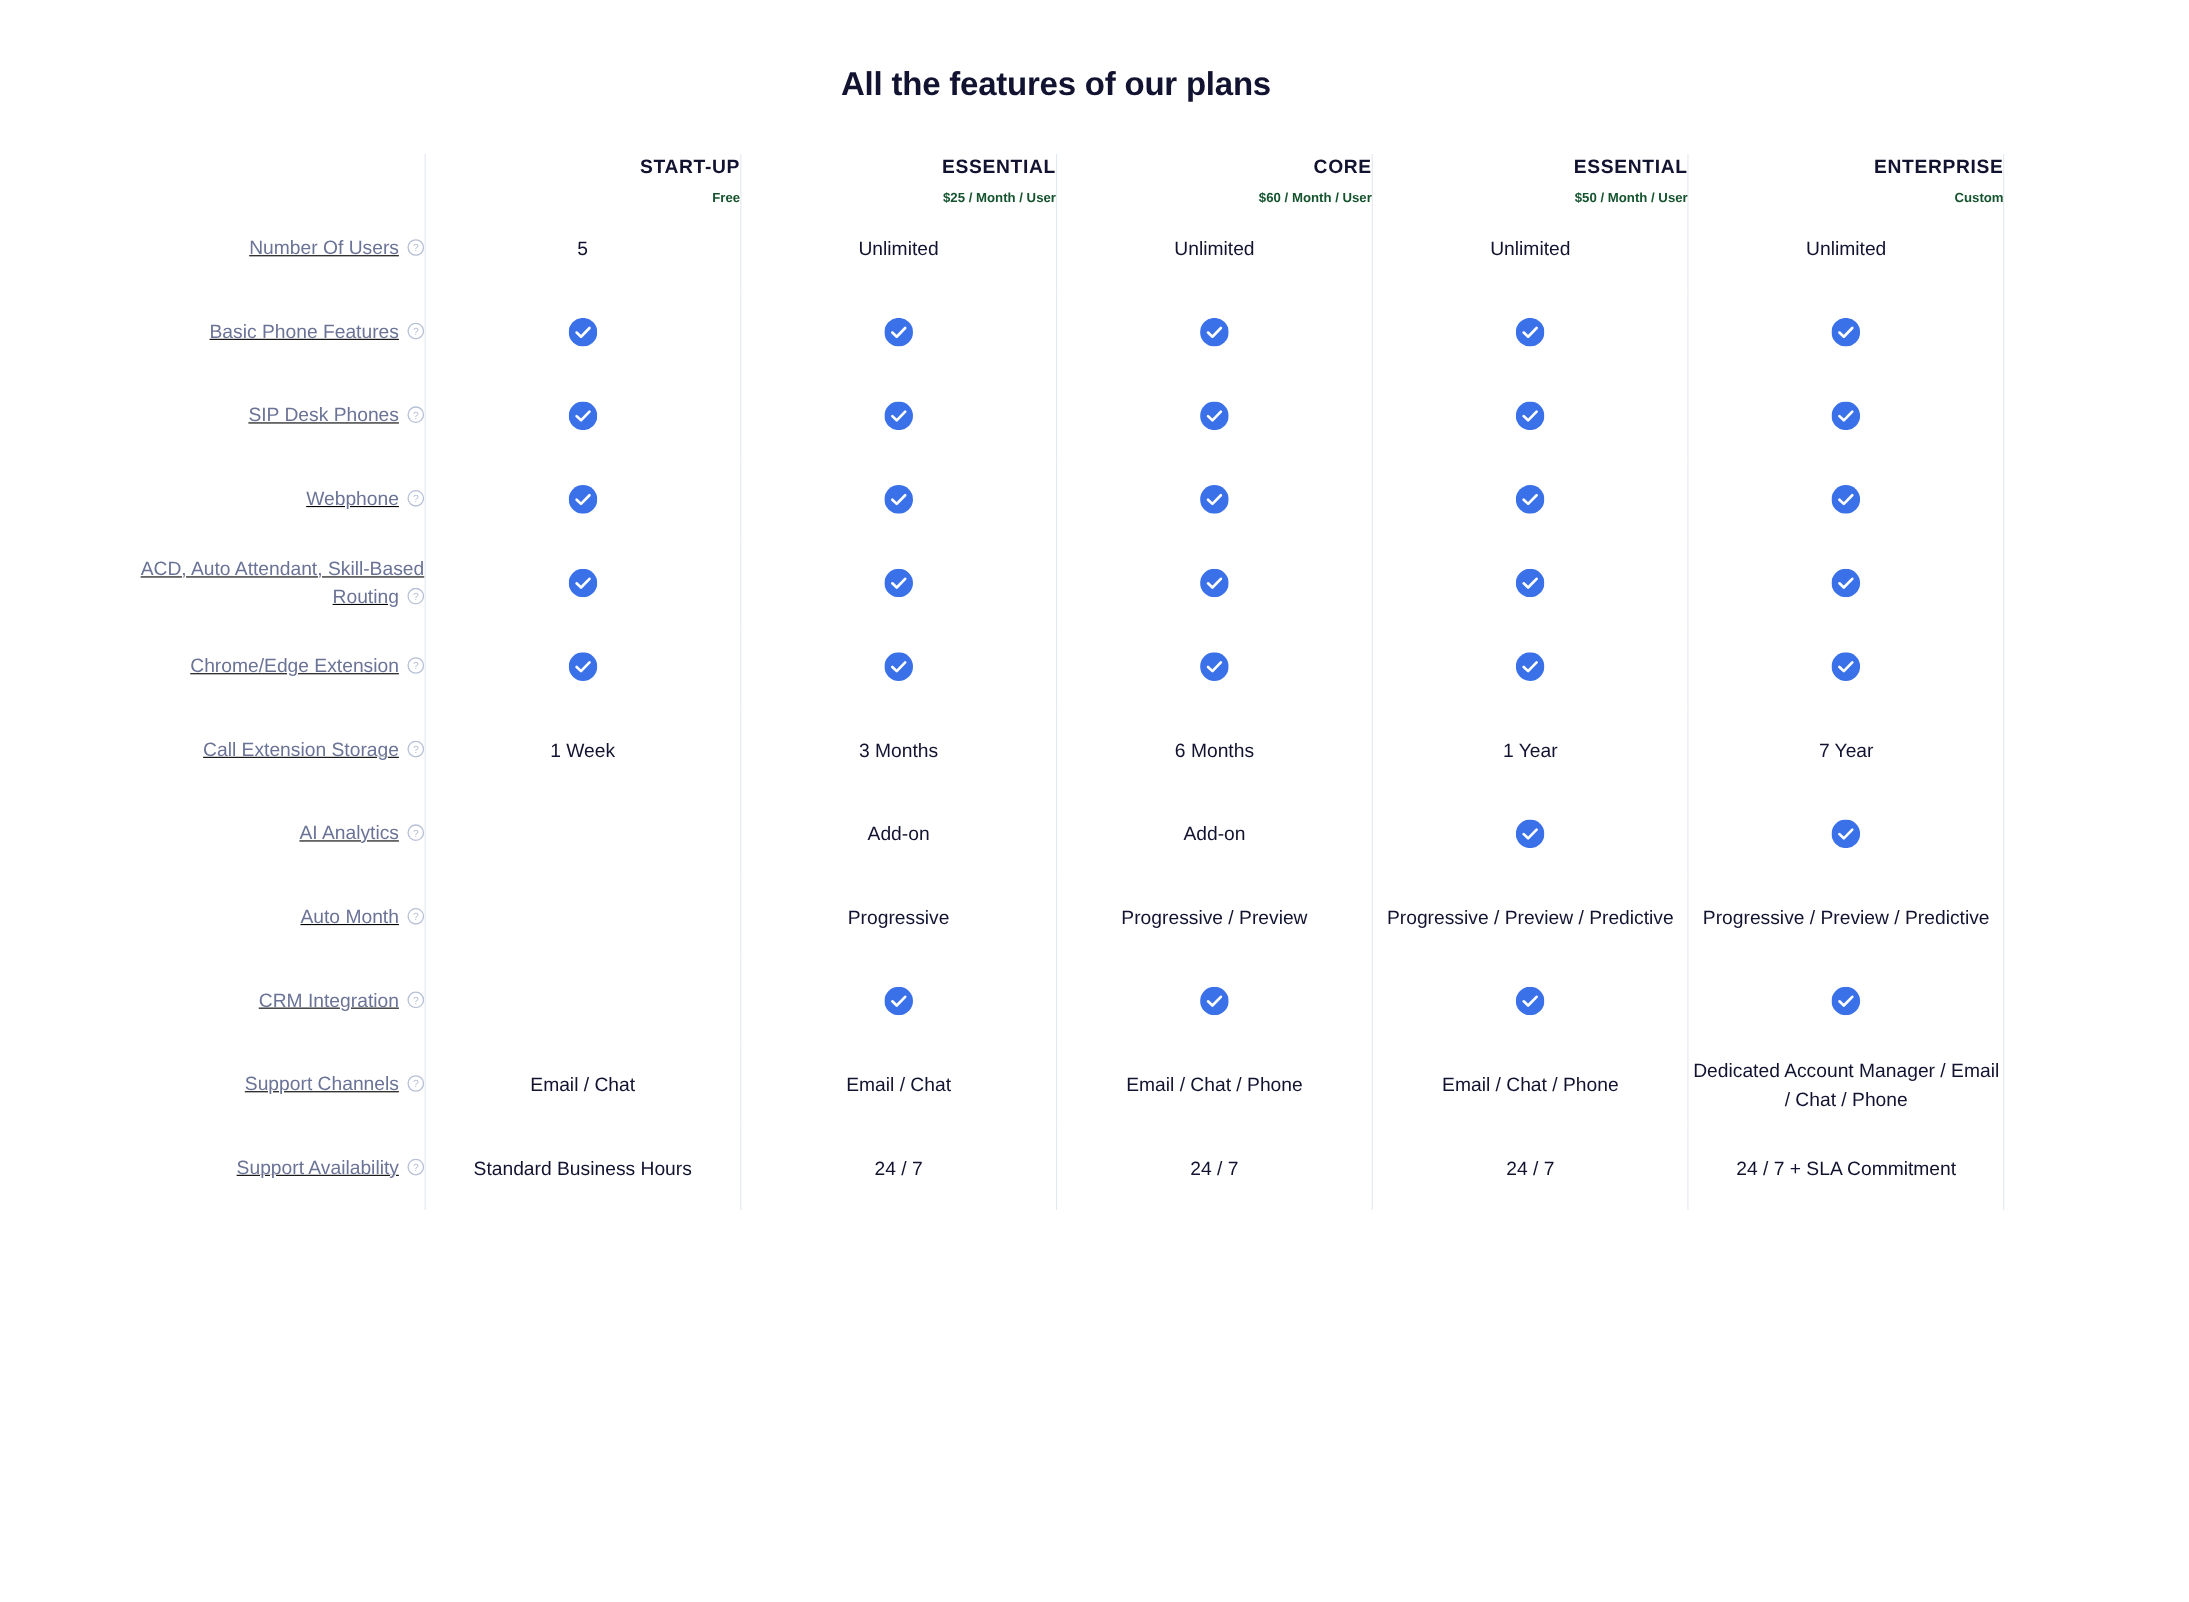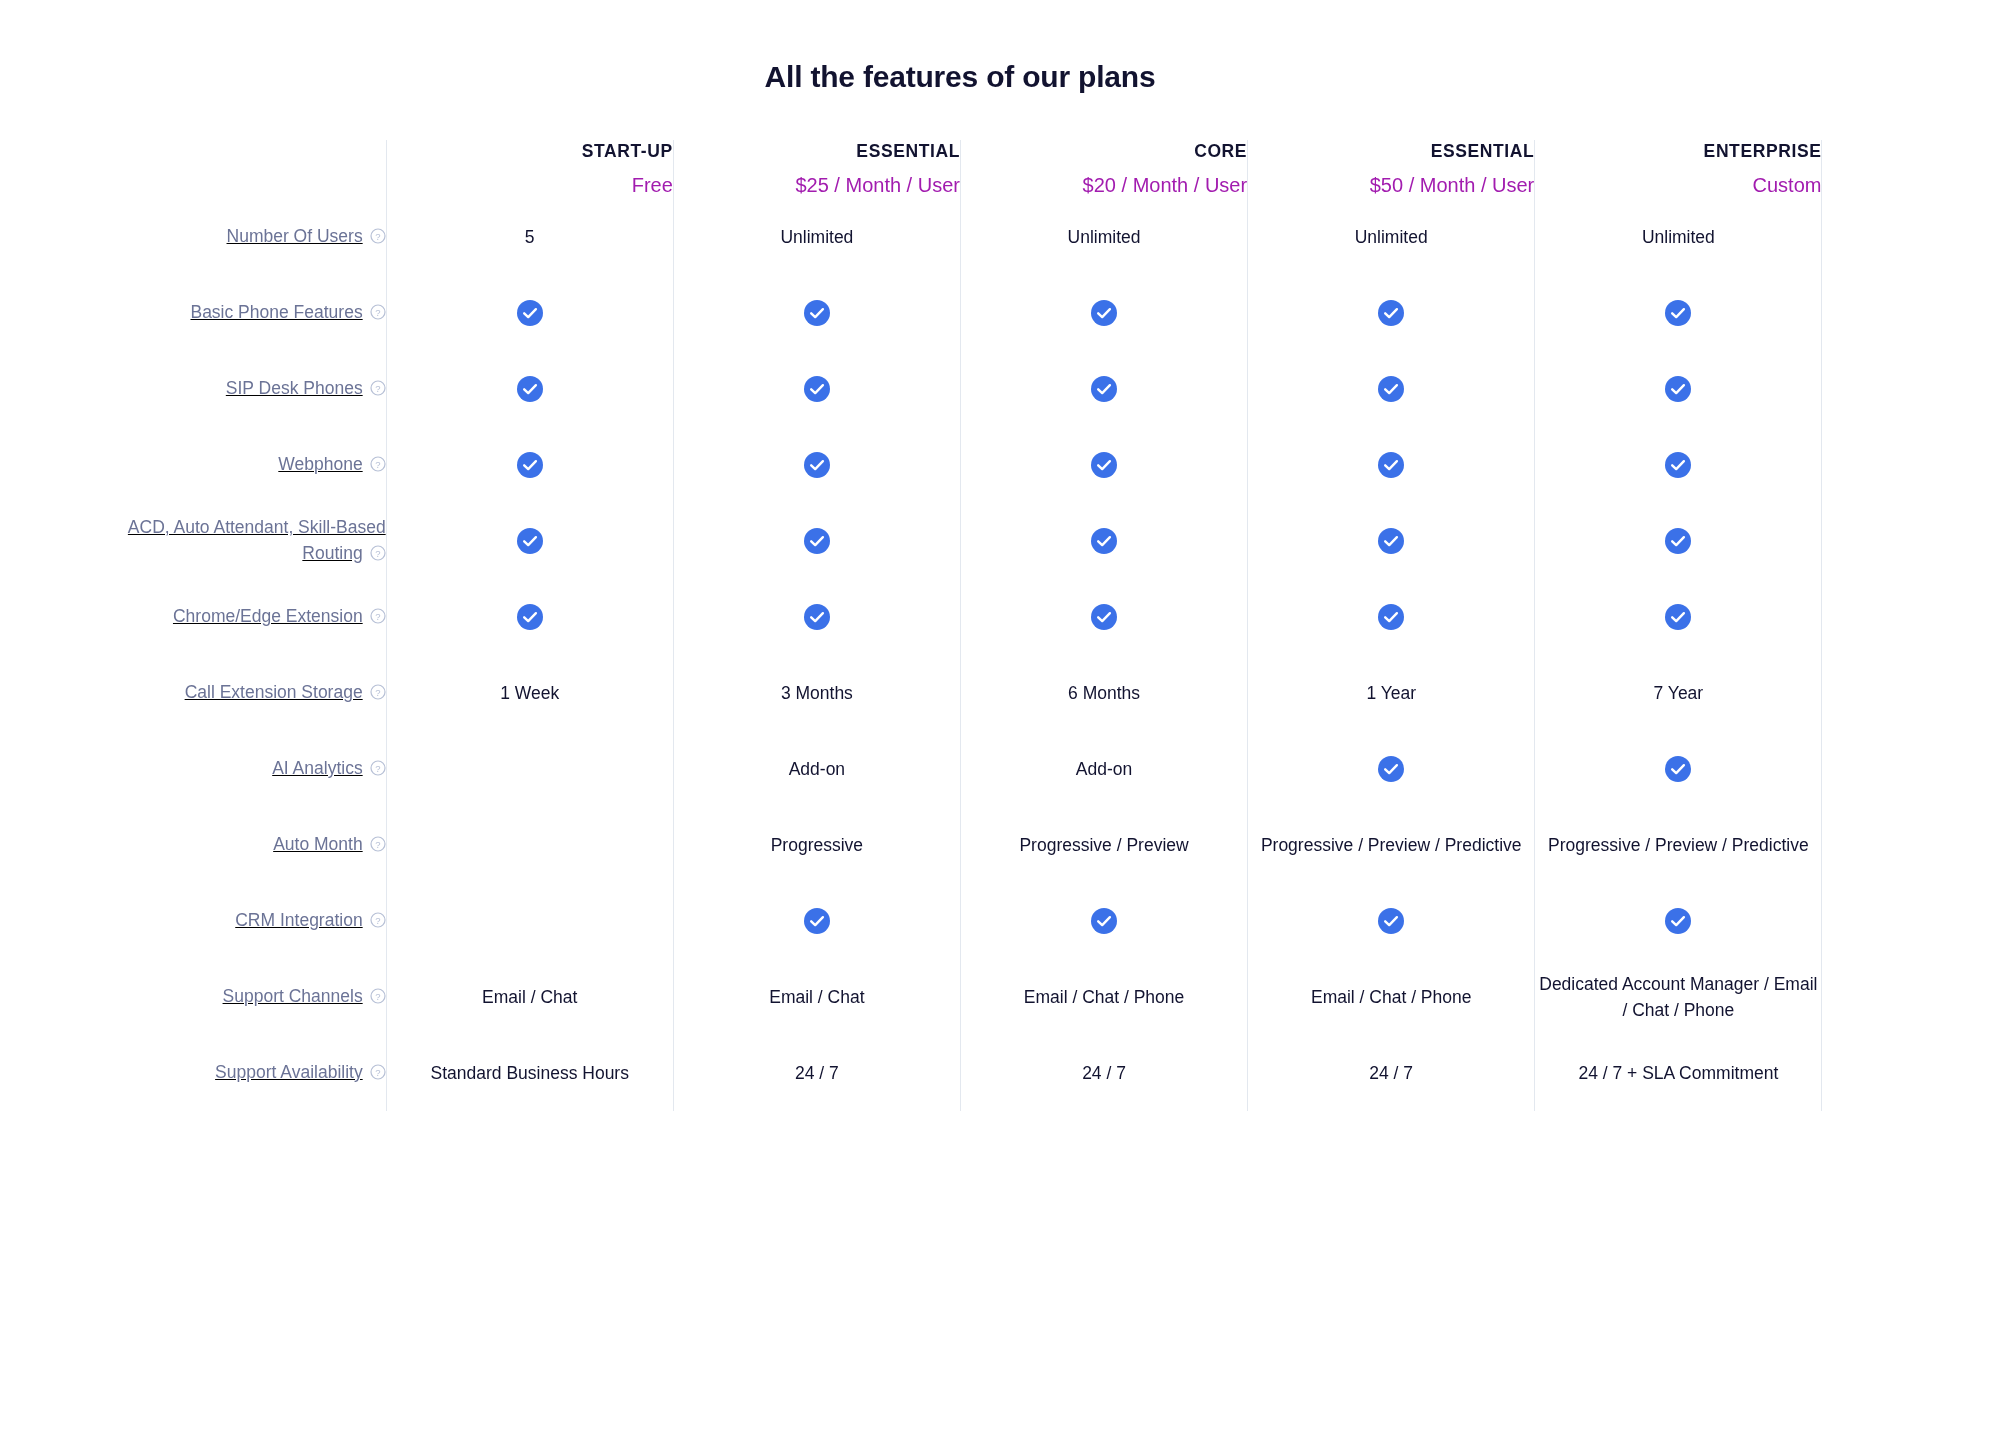--- a/index.html
+++ b/index.html
@@ -65,23 +65,23 @@
     vertical-align: top;
   }
   .hdr-name {
     font-size: 17.5px;
     font-weight: 700;
     color: #121330;
     letter-spacing: 0.6px;
     line-height: 1.3;
   }
   .hdr-price {
-    font-size: 20px;
-    font-weight: 400;
-    color: #a21caf;
+    font-size: 12px;
+    font-weight: 700;
+    color: #14532d;
     line-height: 1.35;
     margin-top: 9px;
   }
   .hdr-spacer { padding: 14px 0 36px 0; }
 
   
   .feat-cell {
     padding: 18px 34px 18px 0;
     text-align: right;
     text-decoration: underline;
@@ -151,21 +151,21 @@
         <th class="hdr-cell divL">
               <div class="hdr-name">START-UP</div>
               <div class="hdr-price">Free</div>
             </th>
             <th class="hdr-cell divL">
               <div class="hdr-name">ESSENTIAL</div>
               <div class="hdr-price">$25 / Month / User</div>
             </th>
             <th class="hdr-cell divL">
               <div class="hdr-name">CORE</div>
-              <div class="hdr-price">$20 / Month / User</div>
+              <div class="hdr-price">$60 / Month / User</div>
             </th>
             <th class="hdr-cell divL">
               <div class="hdr-name">ESSENTIAL</div>
               <div class="hdr-price">$50 / Month / User</div>
             </th>
             <th class="hdr-cell divL">
               <div class="hdr-name">ENTERPRISE</div>
               <div class="hdr-price">Custom</div>
             </th>
             <th class="hdr-spacer divL"></th>

